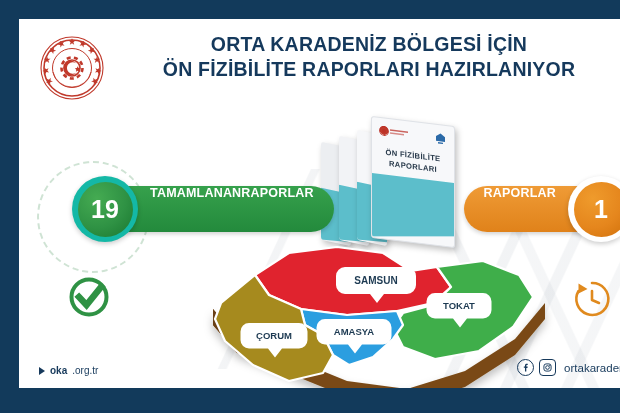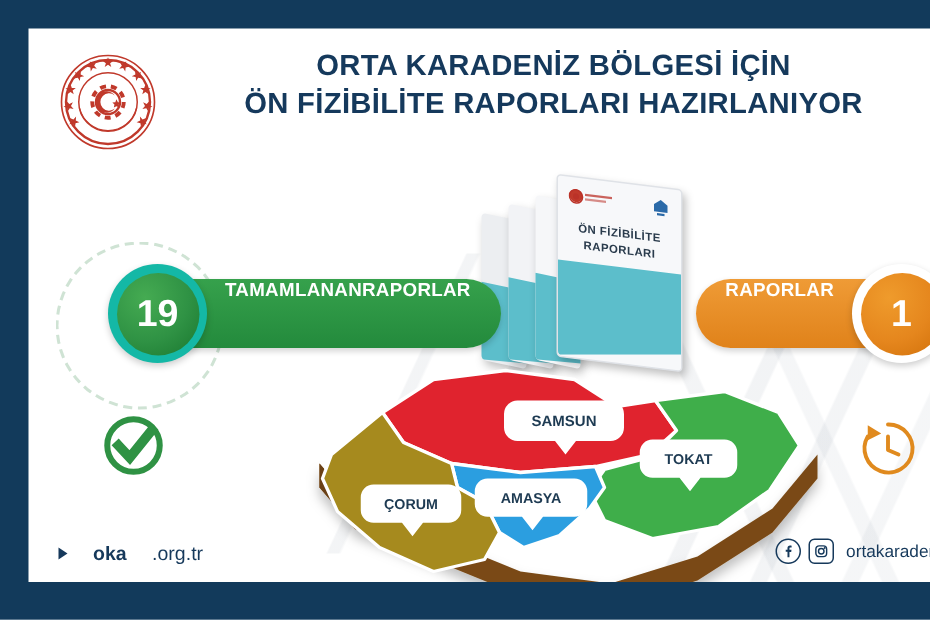--- a/index.html
+++ b/index.html
@@ -124,22 +124,22 @@
     position:absolute;left:0;right:0;top:28px;text-align:center;
     color:#2a3b4c;font-size:7.6px;font-weight:bold;line-height:1.5;letter-spacing:.3px;
   }
 
   
   .map{position:absolute;left:178px;top:212px;width:368px;height:185px;}
 
   
   .foot{position:absolute;left:0;right:0;bottom:0;height:44px;}
   .url{
-    position:absolute;left:20px;bottom:12px;color:#16395b;font-size:13px;
-    display:flex;align-items:center;gap:17px;
+    position:absolute;left:20px;bottom:12px;color:#16395b;font-size:10px;
+    display:flex;align-items:center;gap:5px;
   }
   .url b{font-weight:bold;}
   .url .tri{
     width:0;height:0;border-left:6px solid #16395b;
     border-top:4px solid transparent;border-bottom:4px solid transparent;
   }
   .social{
     position:absolute;right:-8px;bottom:12px;display:flex;align-items:center;gap:5px;
     color:#16395b;font-size:11.5px;white-space:nowrap;
   }

